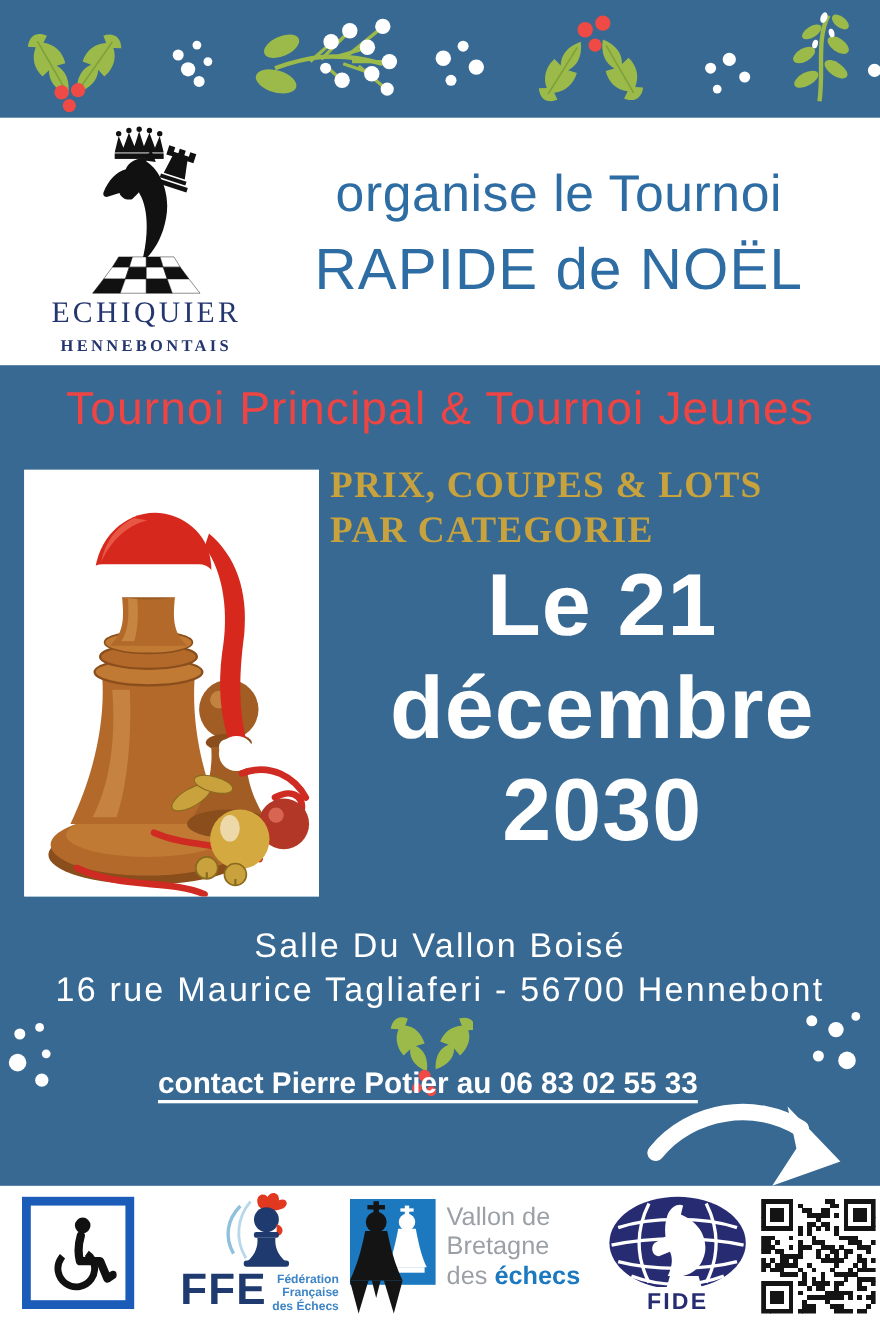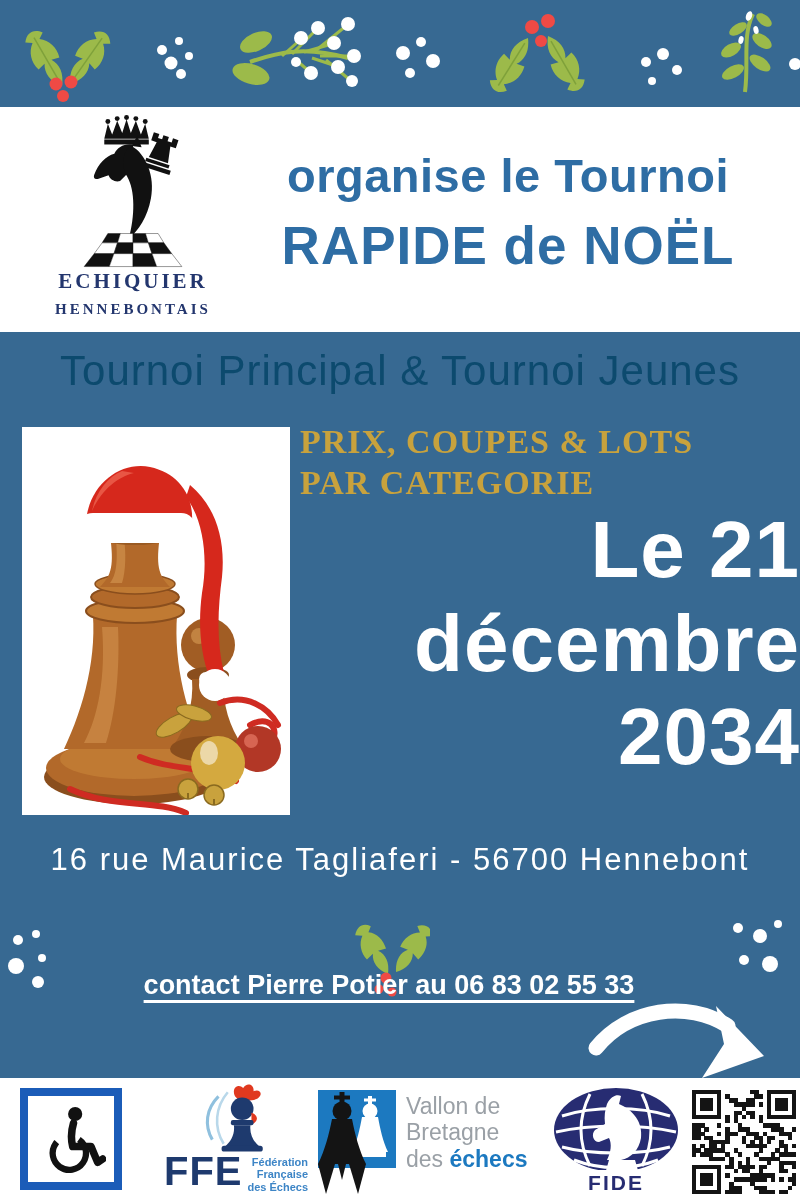--- a/index.html
+++ b/index.html
@@ -6,34 +6,34 @@
   .poster{position:relative;width:800px;height:1200px;margin:0 auto;background:#ffffff;overflow:hidden;
           font-family:"Liberation Sans",sans-serif;}
 
   
   .band-top{position:absolute;left:0;top:0;width:800px;height:107px;background:#376992;}
   .band-main{position:absolute;left:0;top:332px;width:800px;height:746px;background:#376992;}
 
   
   .club{position:absolute;left:38px;top:110px;width:190px;height:222px;text-align:center;}
   .club svg{display:block;margin:0 auto;}
-  .club-name1{font-family:"Liberation Serif",serif;font-weight:700;color:#23366e;font-size:21px;letter-spacing:3px;margin-top:1px;}
+  .club-name1{font-family:"Liberation Serif",serif;font-weight:400;color:#23366e;font-size:27px;letter-spacing:3px;margin-top:1px;}
   .club-name2{font-family:"Liberation Serif",serif;font-weight:700;color:#23366e;font-size:15px;letter-spacing:3px;margin-top:7px;}
 
-  .title{position:absolute;left:222px;top:148px;width:572px;text-align:center;color:#2e6da4;font-weight:700;}
+  .title{position:absolute;left:222px;top:148px;width:572px;text-align:center;color:#2e6da4;font-weight:400;}
   .title .l1{font-size:47px;letter-spacing:0.5px;}
   .title .l2{font-size:53px;margin-top:12px;letter-spacing:1px;}
 
   
-  .subtitle{position:absolute;left:0;top:347px;width:800px;text-align:center;color:#0c4a6e;
+  .subtitle{position:absolute;left:0;top:347px;width:800px;text-align:center;color:#ef4444;
             font-weight:400;font-size:42px;letter-spacing:1px;}
   .photo{position:absolute;left:22px;top:427px;width:268px;height:388px;background:#ffffff;}
   .prizes{position:absolute;left:300px;top:421px;width:498px;color:#c8a23d;
           font-family:"Liberation Serif",serif;font-weight:700;font-size:34px;line-height:1.22;letter-spacing:1px;}
-  .date{position:absolute;left:295px;top:503px;width:505px;text-align:right;color:#ffffff;
+  .date{position:absolute;left:295px;top:503px;width:505px;text-align:center;color:#ffffff;
         font-weight:700;font-size:80px;line-height:1.17;letter-spacing:1px;}
   .venue{position:absolute;left:0;top:840px;width:800px;text-align:center;color:#ffffff;
          font-size:31px;letter-spacing:2px;line-height:1.3;font-weight:400;}
   .holly-mid{position:absolute;left:352px;top:916px;}
   .dots-left{position:absolute;left:6px;top:928px;}
   .dots-right{position:absolute;left:722px;top:918px;}
   .contact{position:absolute;left:0;top:967px;width:778px;text-align:center;color:#ffffff;
            font-weight:700;font-size:27px;line-height:1.34;}
   .contact .u{text-decoration:underline;text-decoration-thickness:3px;text-underline-offset:6px;}
   .arrow{position:absolute;left:588px;top:994px;width:186px;height:100px;}
@@ -265,24 +265,25 @@
   </div>
 
   <div class="prizes">
     <div>PRIX, COUPES &amp; LOTS</div>
     <div>PAR CATEGORIE</div>
   </div>
 
   <div class="date">
     <div>Le 21</div>
     <div>décembre</div>
-    <div>2034</div>
+    <div>2030</div>
   </div>
 
   <div class="venue">
+    <div>Salle Du Vallon Boisé</div>
     <div>16 rue Maurice Tagliaferi - 56700 Hennebont</div>
   </div>
 
   <div class="holly-mid">
     <svg width="78" height="90" viewBox="0 0 78 90">
       <g transform="translate(36,58) rotate(150)">
         <path d="M0 0 C 7 9 8 18 3 25 L11 23 C 13 32 10 41 3 46 L9 50 C 3 57 -4 57 -9 50 L-4 46 C -11 41 -13 32 -11 23 L-3 25 C -8 18 -7 9 0 0 Z" fill="#9cba4a"></path>
       </g>
       <g transform="translate(44,56) rotate(215)">
         <path d="M0 0 C 7 9 8 18 3 25 L11 23 C 13 32 10 41 3 46 L9 50 C 3 57 -4 57 -9 50 L-4 46 C -11 41 -13 32 -11 23 L-3 25 C -8 18 -7 9 0 0 Z" fill="#9cba4a"></path>

